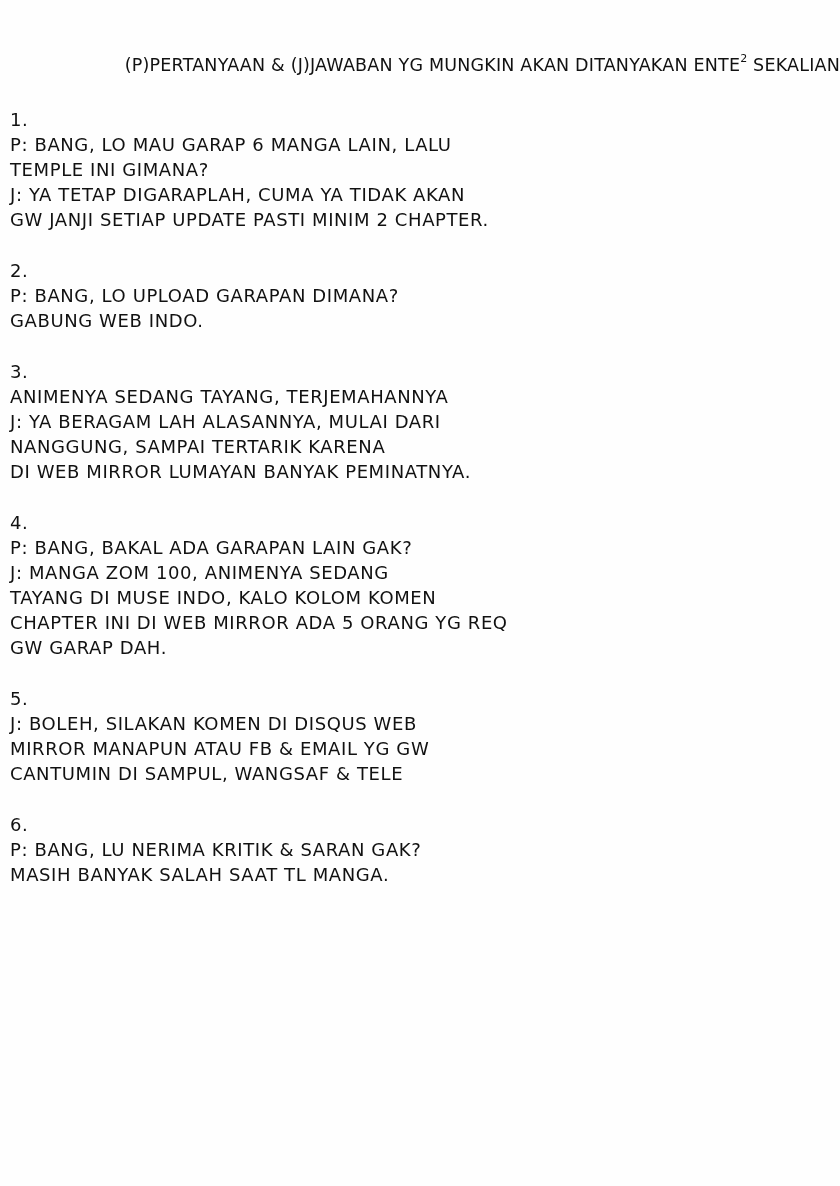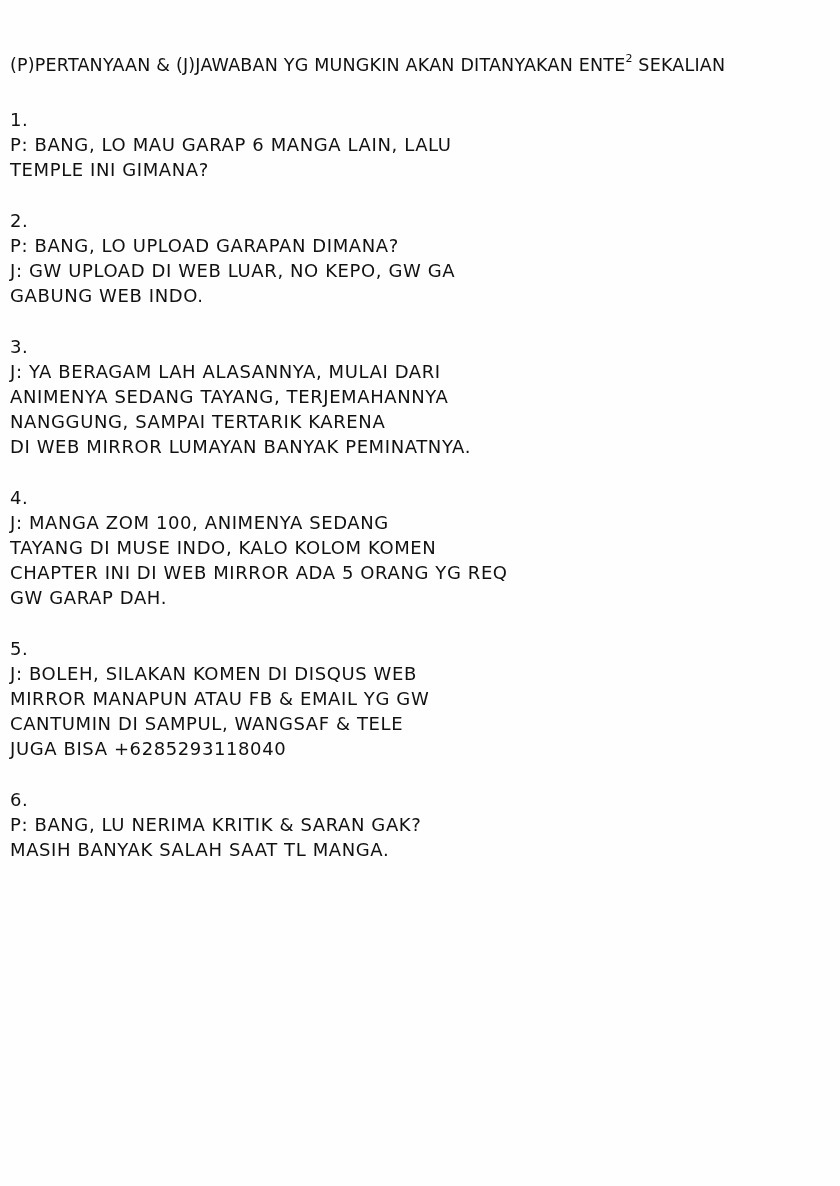--- a/index.html
+++ b/index.html
@@ -22,20 +22,21 @@
       width: 830px;
     }
     .title {
       font-size: 17.5px;
       line-height: 25px;
       letter-spacing: 0.2px;
       white-space: nowrap;
       text-transform: uppercase;
       font-weight: normal;
       margin: 0 0 29px 0;
+      text-align: right;
     }
     .qa {
       margin: 0 0 26px 0;
     }
     .line {
       font-size: 18px;
       line-height: 25px;
       letter-spacing: 0.6px;
       white-space: nowrap;
       text-transform: uppercase;
@@ -53,51 +54,52 @@
 <body>
 
 <div class="page">
 
   <div class="title"><span>(P)PERTANYAAN &amp; (J)JAWABAN YG MUNGKIN AKAN DITANYAKAN ENTE</span><sup>2</sup><span> SEKALIAN</span></div>
 
   <div class="qa">
     <span class="line">1.</span>
     <span class="line">P: BANG, LO MAU GARAP 6 MANGA LAIN, LALU</span>
     <span class="line">TEMPLE INI GIMANA?</span>
+    <span class="line">J: YA TETAP DIGARAPLAH, CUMA YA TIDAK AKAN</span>
+    <span class="line">GW JANJI SETIAP UPDATE PASTI MINIM 2 CHAPTER.</span>
   </div>
 
   <div class="qa">
     <span class="line">2.</span>
     <span class="line">P: BANG, LO UPLOAD GARAPAN DIMANA?</span>
-    <span class="line">J: GW UPLOAD DI WEB LUAR, NO KEPO, GW GA</span>
     <span class="line">GABUNG WEB INDO.</span>
   </div>
 
   <div class="qa">
     <span class="line">3.</span>
+    <span class="line">ANIMENYA SEDANG TAYANG, TERJEMAHANNYA</span>
     <span class="line">J: YA BERAGAM LAH ALASANNYA, MULAI DARI</span>
-    <span class="line">ANIMENYA SEDANG TAYANG, TERJEMAHANNYA</span>
     <span class="line">NANGGUNG, SAMPAI TERTARIK KARENA</span>
     <span class="line">DI WEB MIRROR LUMAYAN BANYAK PEMINATNYA.</span>
   </div>
 
   <div class="qa">
     <span class="line">4.</span>
+    <span class="line">P: BANG, BAKAL ADA GARAPAN LAIN GAK?</span>
     <span class="line">J: MANGA ZOM 100, ANIMENYA SEDANG</span>
     <span class="line">TAYANG DI MUSE INDO, KALO KOLOM KOMEN</span>
     <span class="line">CHAPTER INI DI WEB MIRROR ADA 5 ORANG YG REQ</span>
     <span class="line">GW GARAP DAH.</span>
   </div>
 
   <div class="qa">
     <span class="line">5.</span>
     <span class="line">J: BOLEH, SILAKAN KOMEN DI DISQUS WEB</span>
     <span class="line">MIRROR MANAPUN ATAU FB &amp; EMAIL YG GW</span>
     <span class="line">CANTUMIN DI SAMPUL, WANGSAF &amp; TELE</span>
-    <span class="line">JUGA BISA +6285293118040</span>
   </div>
 
   <div class="qa">
     <span class="line">6.</span>
     <span class="line">P: BANG, LU NERIMA KRITIK &amp; SARAN GAK?</span>
     <span class="line">MASIH BANYAK SALAH SAAT TL MANGA.</span>
   </div>
 
 </div>
 

